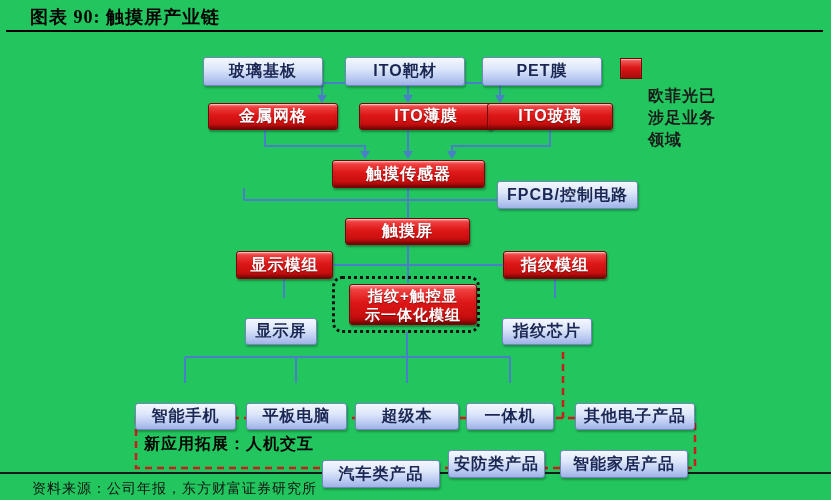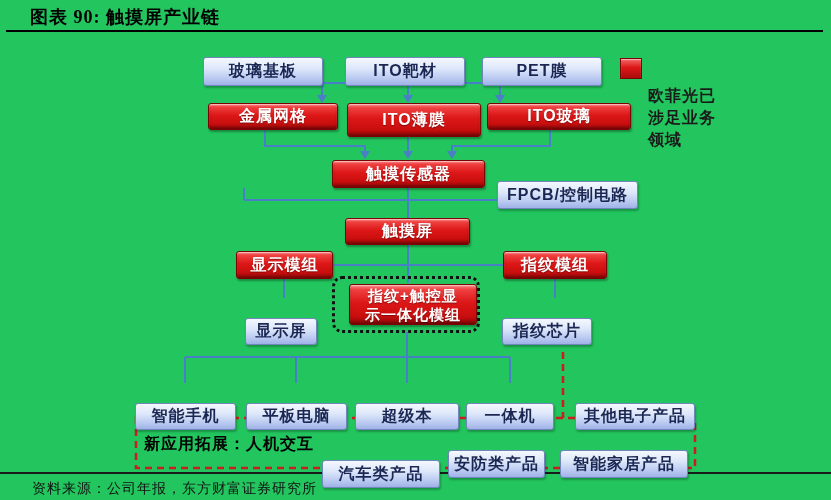--- a/index.html
+++ b/index.html
@@ -84,22 +84,22 @@
   <div class="legend">
     <div class="legend-swatch"></div>
     <div class="legend-text">
       <div>欧菲光已</div>
       <div>涉足业务</div>
       <div>领域</div>
     </div>
   </div>
 
   <div class="node red" style="left:208px;top:103px;width:130px;height:27px">金属网格</div>
-  <div class="node red" style="left:347px;top:103px;width:134px;height:34px">ITO薄膜</div>
-  <div class="node red" style="left:487px;top:103px;width:144px;height:27px">ITO玻璃</div>
+  <div class="node red" style="left:359px;top:103px;width:134px;height:27px">ITO薄膜</div>
+  <div class="node red" style="left:487px;top:103px;width:126px;height:27px">ITO玻璃</div>
 
   <div class="node red" style="left:332px;top:160px;width:153px;height:28px">触摸传感器</div>
   <div class="node blue" style="left:497px;top:161px;width:141px;height:28px">FPCB/控制电路</div>
 
   <div class="node red" style="left:345px;top:218px;width:125px;height:27px">触摸屏</div>
 
   <div class="node red" style="left:236px;top:251px;width:97px;height:28px">显示模组</div>
   <div class="node red" style="left:503px;top:251px;width:104px;height:28px">指纹模组</div>
 
   <div class="node blue" style="left:245px;top:298px;width:72px;height:27px">显示屏</div>

